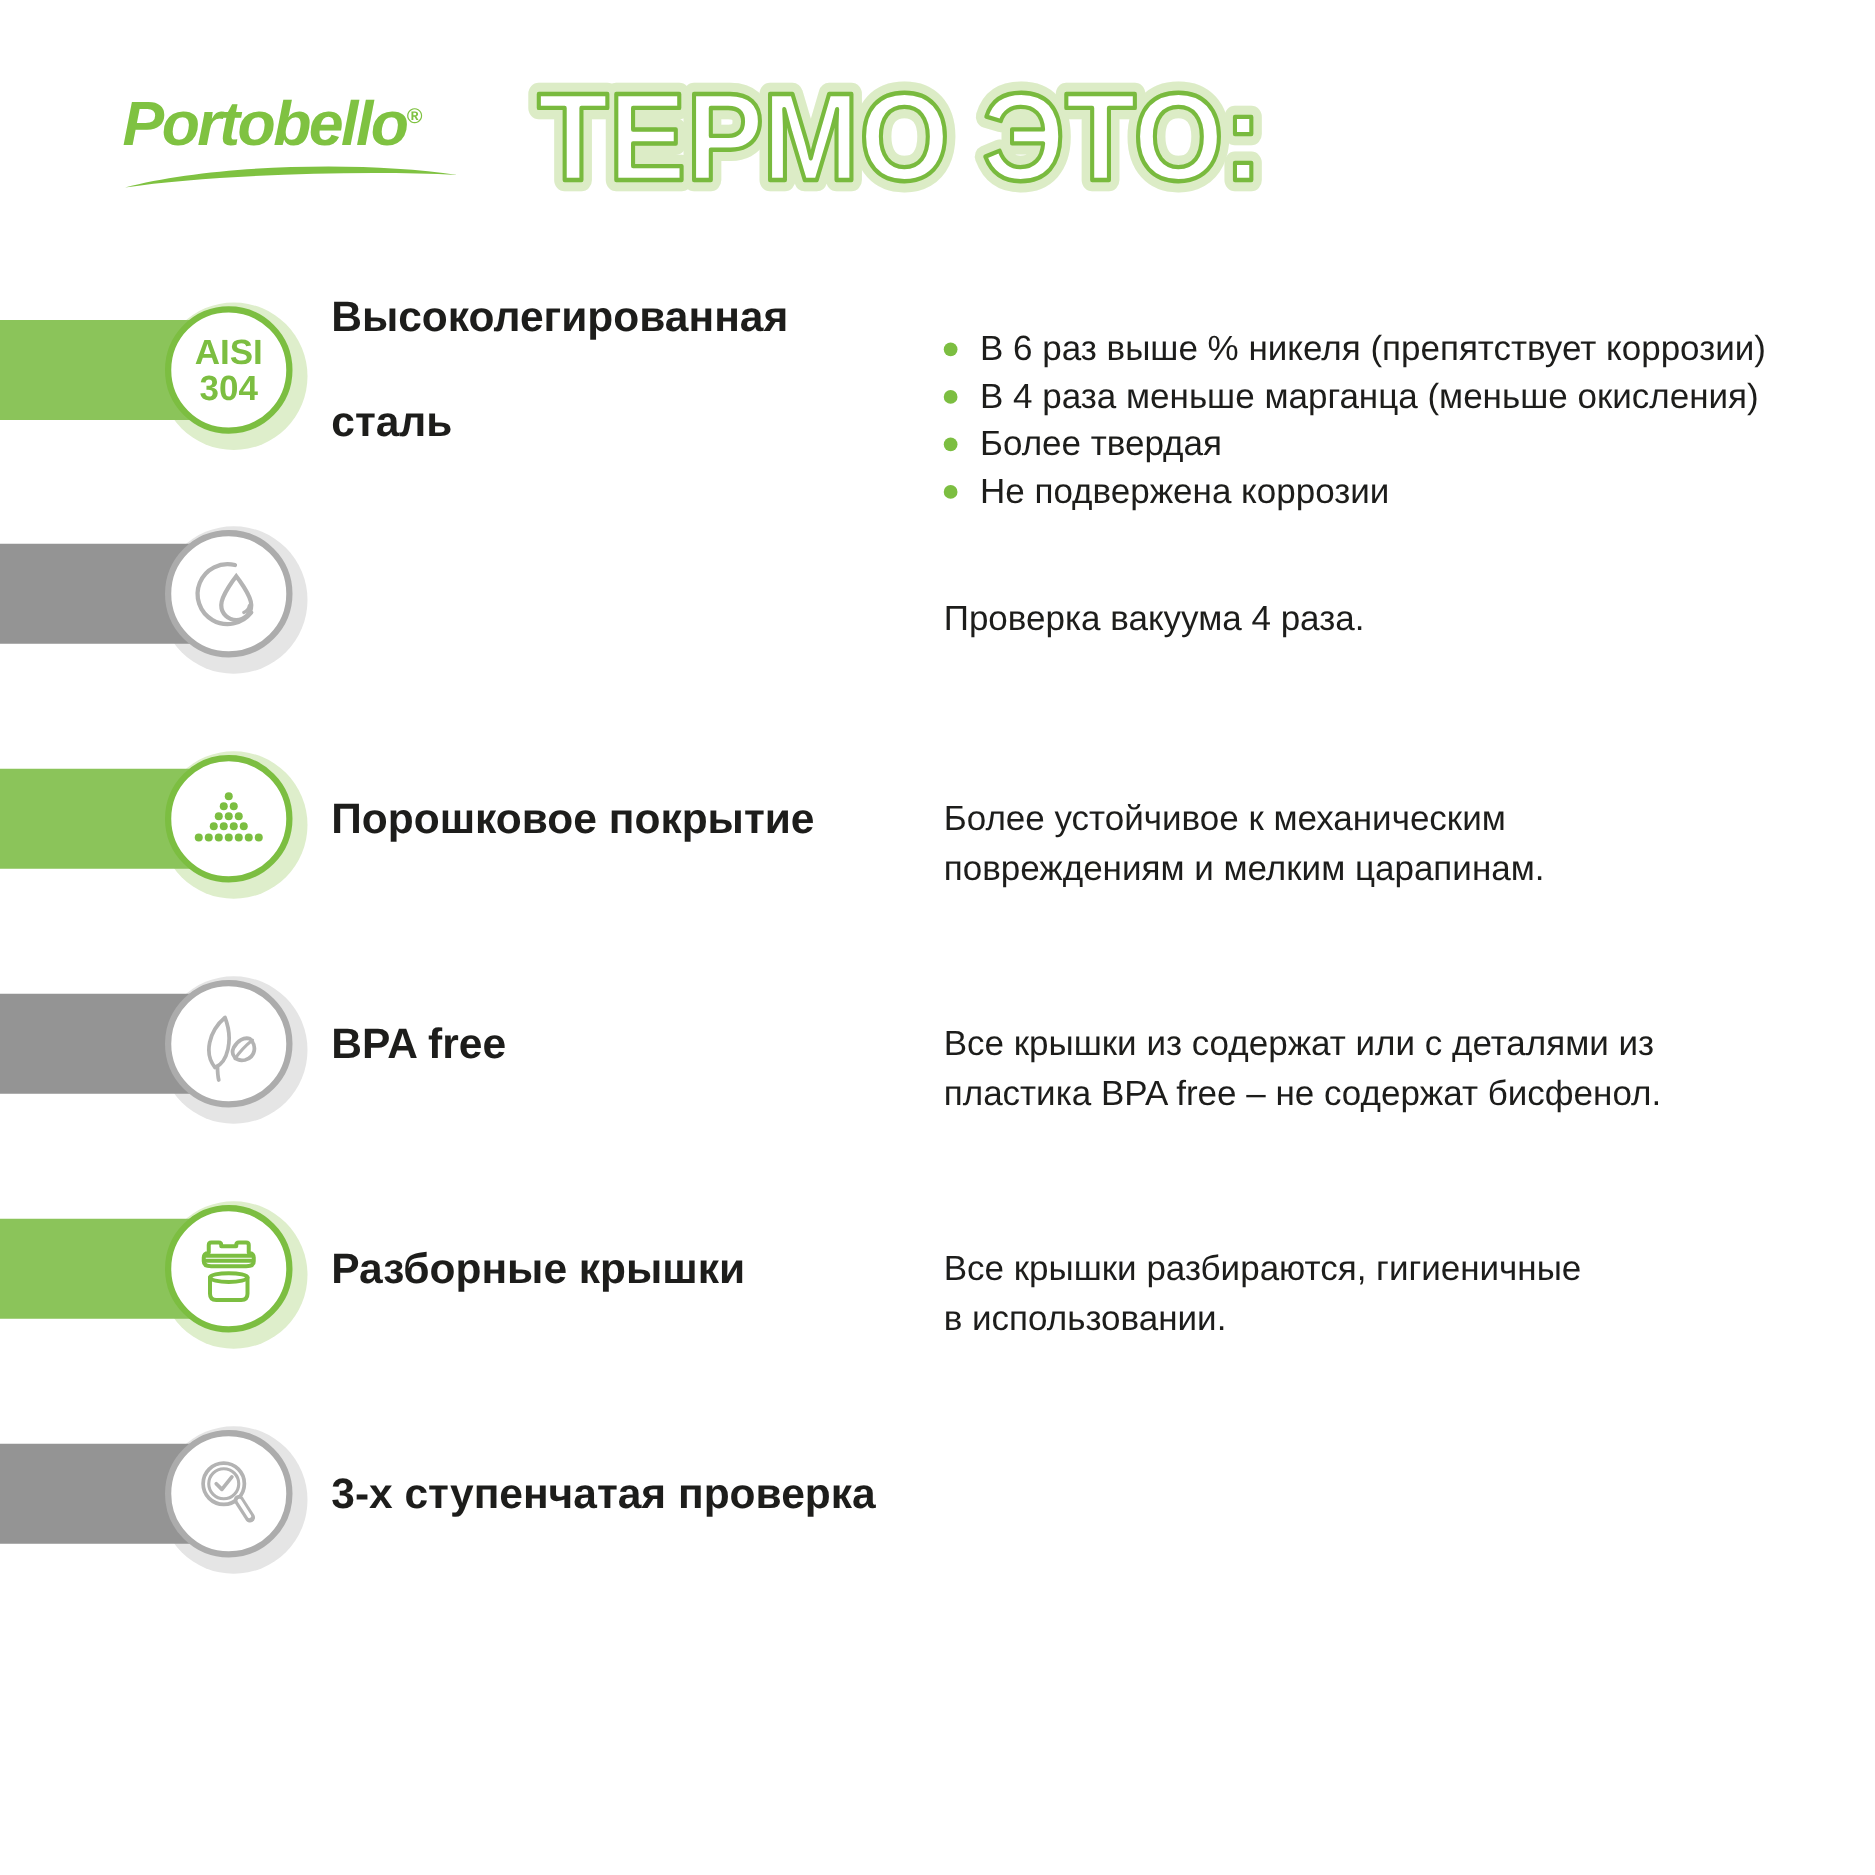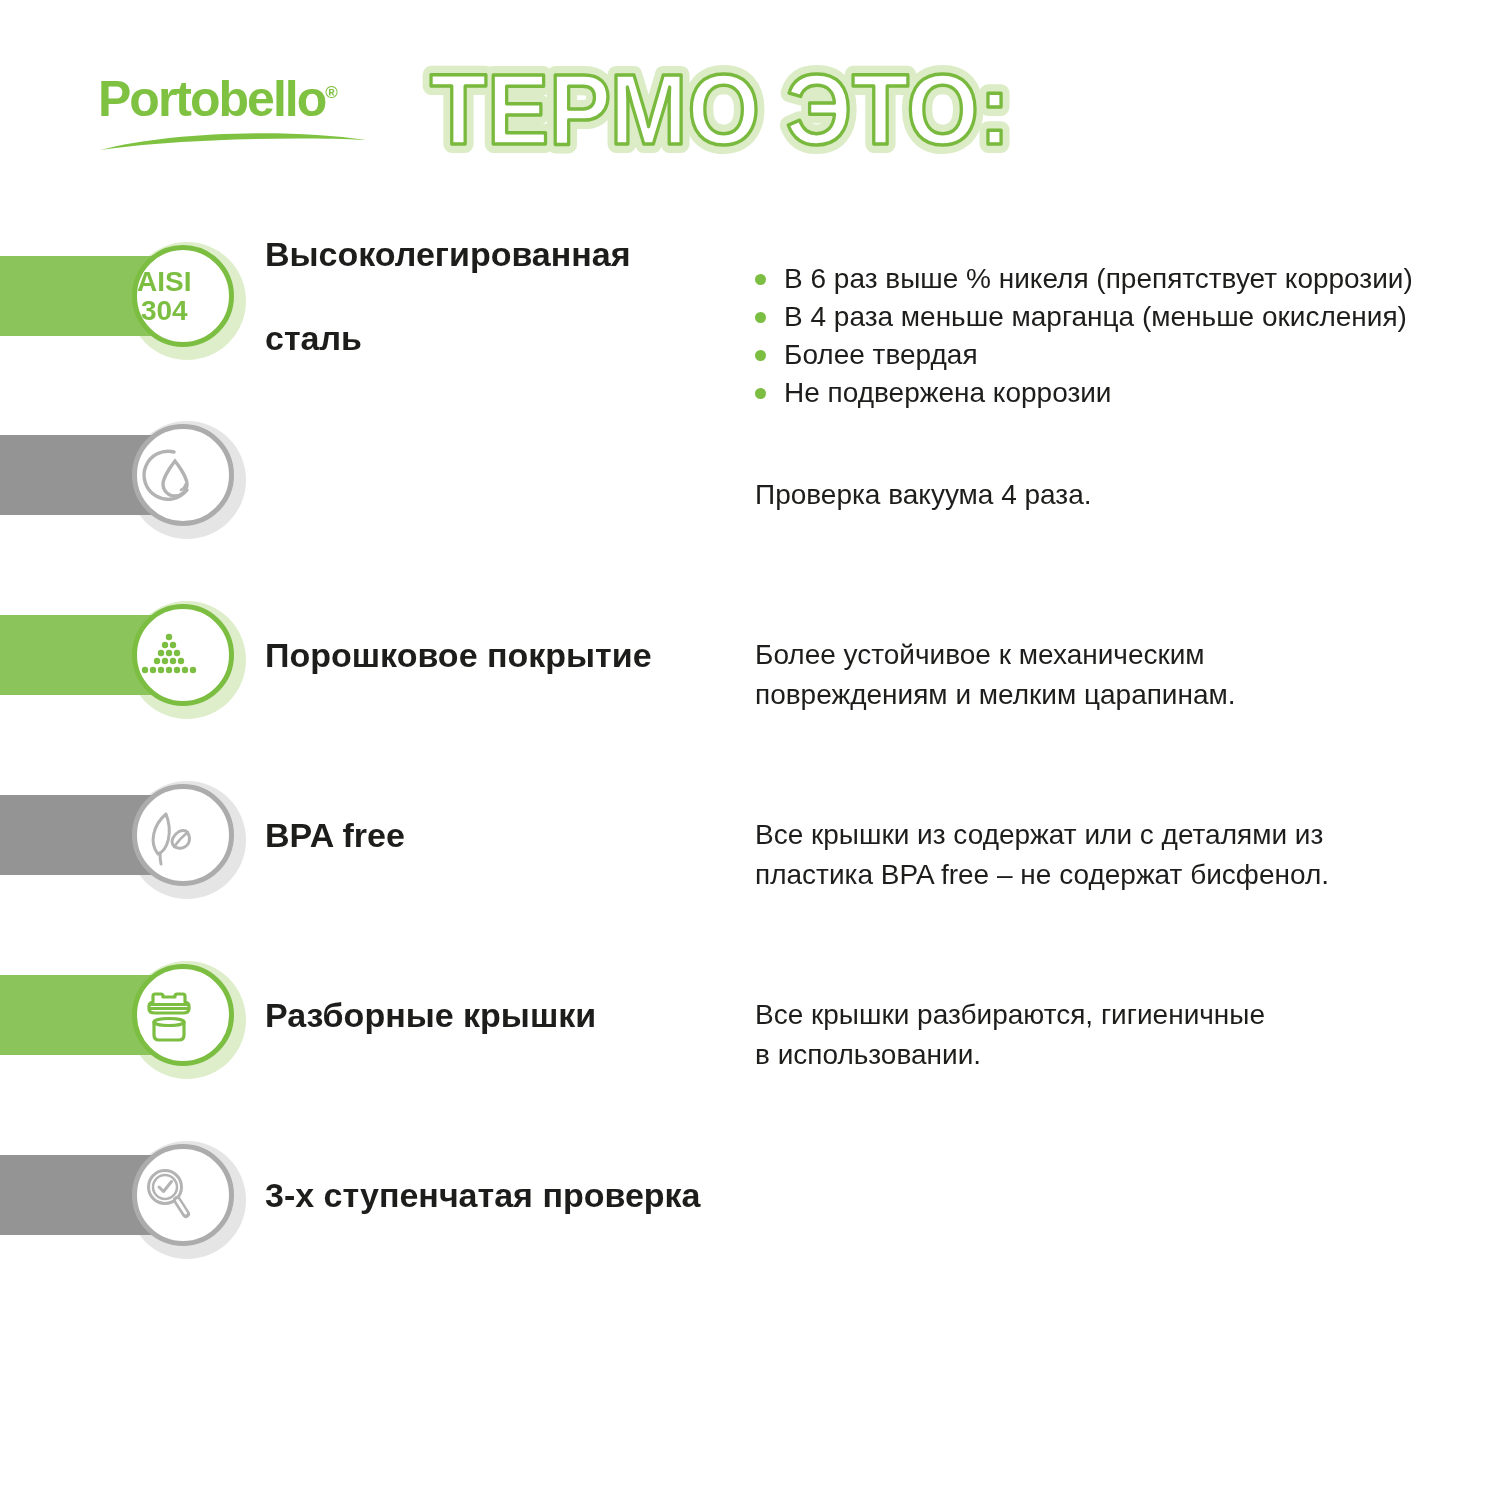--- a/index.html
+++ b/index.html
@@ -3,38 +3,38 @@
 <meta charset="utf-8">
 <style>
   html,body{margin:0;padding:0;background:#ffffff;}
   .canvas{
     position:relative;width:1500px;height:1500px;background:#ffffff;overflow:hidden;
     font-family:"Liberation Sans",sans-serif;color:#1d1d1b;
   }
   
   .logo{position:absolute;left:98px;top:70px;width:280px;height:90px;}
   .logo-text{
-    font-weight:bold;font-size:50px;letter-spacing:-2px;
+    font-style:italic;font-weight:bold;font-size:50px;letter-spacing:-2px;
     color:#7fc241;white-space:nowrap;
   }
   .logo-reg{font-size:17px;vertical-align:super;letter-spacing:0;}
   .logo-swoosh{position:absolute;left:0;top:56px;}
   .title-svg{position:absolute;left:420px;top:46px;}
   .title-svg text{
     font-family:"Liberation Sans",sans-serif;font-weight:bold;
     letter-spacing:0px;
   }
   
   .row{position:absolute;left:0;width:1500px;height:180px;}
   .bar{position:absolute;left:0;top:50px;width:195px;height:80px;z-index:2;}
   .halo{position:absolute;left:128px;top:36px;width:118px;height:118px;border-radius:50%;z-index:1;}
   .circle{
     position:absolute;left:132px;top:39px;width:102px;height:102px;border-radius:50%;
     background:#ffffff;box-sizing:border-box;z-index:3;
-    display:flex;align-items:center;
+    display:flex;align-items:center;justify-content:center;
   }
   .accent-green .bar{background:#8bc45a;}
   .accent-green .circle{border:5px solid #7cbe41;}
   .accent-green .halo{background:#deeecb;}
   .accent-gray .bar{background:#949494;}
   .accent-gray .circle{border:5px solid #acacac;}
   .accent-gray .halo{background:#e5e5e5;}
   .badge{
     display:flex;flex-direction:column;align-items:center;justify-content:center;
     font-weight:bold;font-size:28px;line-height:29px;color:#7cbe41;letter-spacing:0;

